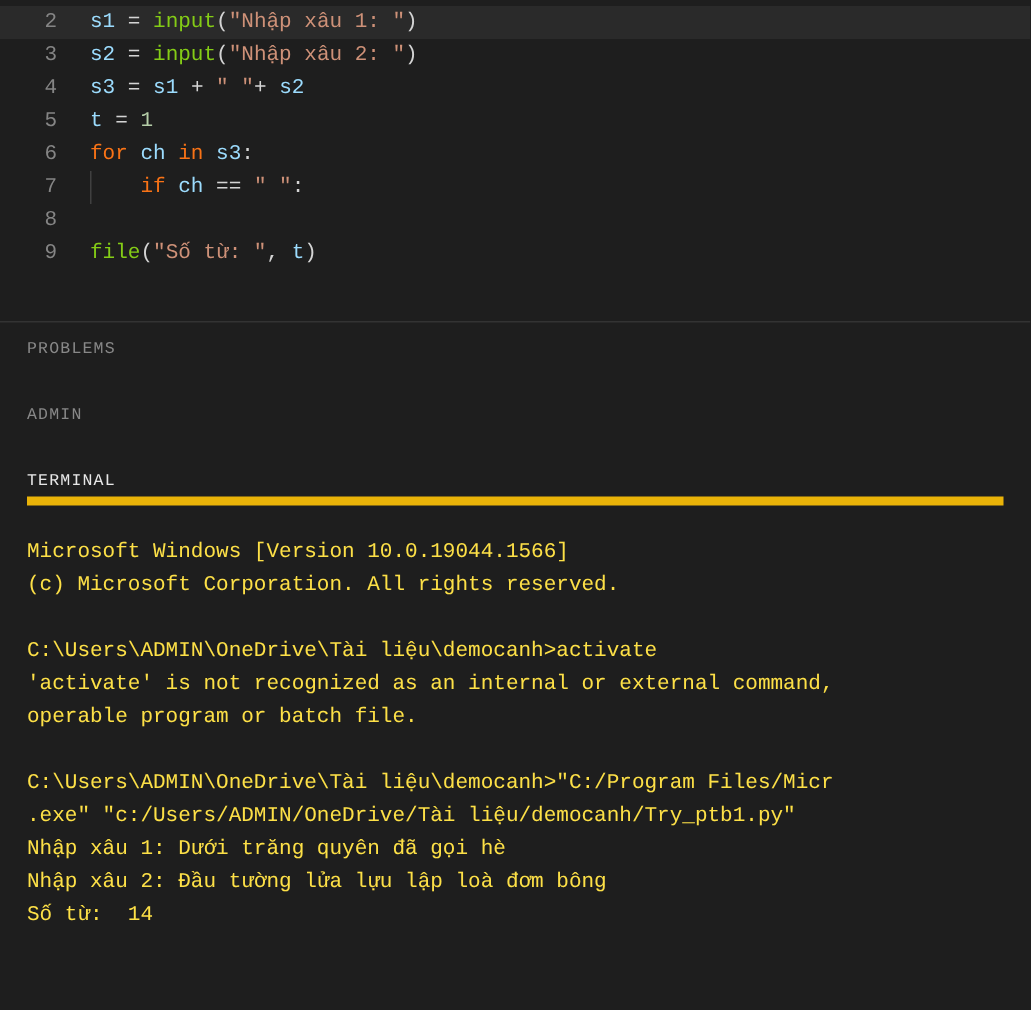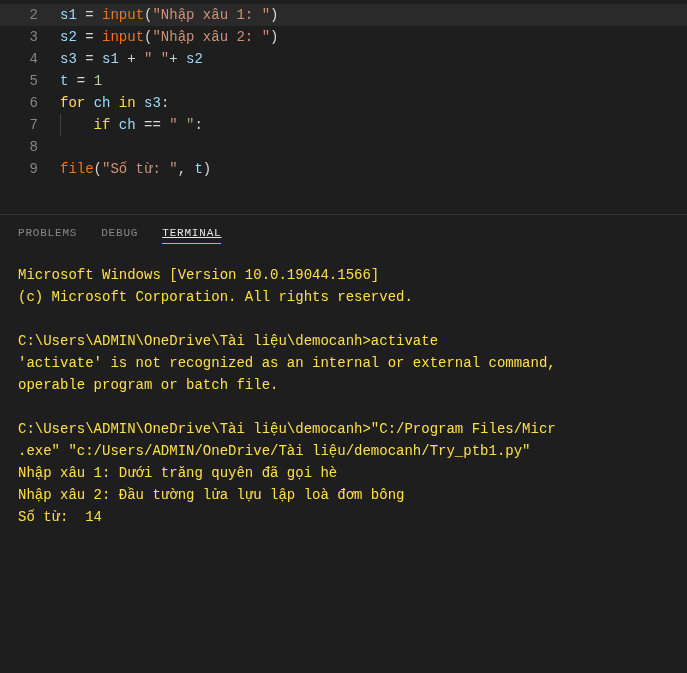--- a/index.html
+++ b/index.html
@@ -26,50 +26,50 @@
 .gutter {
   width: 60px;
   text-align: right;
   padding-right: 22px;
   color: #858585;
   user-select: none;
 }
 .code {
   white-space: pre;
 }
-.kw { color: #fde047; text-align: center; }
+.kw { color: #f97316; text-align: center; }
 .var { color: #9cdcfe; text-align: center; }
-.fn { color: #f97316; text-align: right; }
+.fn { color: #84cc16; text-align: right; }
 .str { color: #ce9178; }
 .num { color: #b5cea8; }
 .op { color: #d4d4d4; }
 .indent-guide {
   display: inline-block;
   box-shadow: inset 1px 0 0 #404040;
 }
 .panel {
   margin-top: 30px;
   border-top: 1px solid #333;
 }
 .tabs {
   display: flex;
   padding: 8px 18px;
   gap: 24px;
   font-size: 11px;
   letter-spacing: 0.8px;
+  flex-direction: column;
 }
 .tab {
   color: #888;
   cursor: pointer;
   padding: 4px 0;
 }
 .tab.active {
   color: #e7e7e7;
-  border-bottom: 1px solid #eab308;
-  text-decoration: underline;
+  border-bottom: 6px solid #eab308;
 }
 .terminal {
   padding: 12px 18px;
   font-size: 14px;
   line-height: 22px;
   color: #fde047;
   white-space: pre-wrap;
   word-break: break-all;
 }
 .tblock { margin-bottom: 22px; }
@@ -108,17 +108,17 @@
     </div>
     <div class="line">
       <div class="gutter">9</div>
       <div class="code"><span class="fn">file</span><span class="op">(</span><span class="str">"Số từ: "</span><span class="op">,</span><span class="op"> </span><span class="var">t</span><span class="op">)</span></div>
     </div>
   </div>
 
 <div class="panel">
   <div class="tabs" id="tabs">
       <div class="tab">PROBLEMS</div>
-      <div class="tab">DEBUG</div>
+      <div class="tab">ADMIN</div>
       <div class="tab active">TERMINAL</div>
     </div>
   <div class="terminal" id="terminal"><div class="tblock"><div>Microsoft Windows [Version 10.0.19044.1566]</div><div>(c) Microsoft Corporation. All rights reserved.</div></div><div class="tblock"><div>C:\Users\ADMIN\OneDrive\Tài liệu\democanh&gt;activate</div><div>'activate' is not recognized as an internal or external command,</div><div>operable program or batch file.</div></div><div class="tblock"><div>C:\Users\ADMIN\OneDrive\Tài liệu\democanh&gt;"C:/Program Files/Micr</div><div>.exe" "c:/Users/ADMIN/OneDrive/Tài liệu/democanh/Try_ptb1.py"</div><div>Nhập xâu 1: Dưới trăng quyên đã gọi hè</div><div>Nhập xâu 2: Đầu tường lửa lựu lập loà đơm bông</div><div>Số từ:  14</div></div></div>
 </div>
 
 </body></html>

